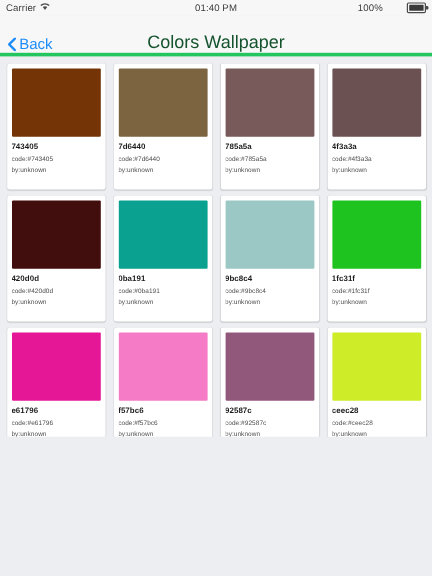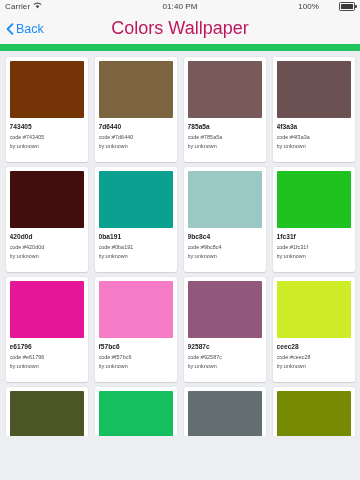--- a/index.html
+++ b/index.html
@@ -2,21 +2,21 @@
 <html><head>
 <meta charset="utf-8">
 <style>
   html,body{margin:0;padding:0;}
   body{
     width:360px;height:480px;overflow:hidden;
     background:#eceef1;
     font-family:"Liberation Sans","DejaVu Sans",sans-serif;
     -webkit-font-smoothing:antialiased;
   }
-  #app{width:360px;height:436px;position:relative;display:flex;flex-direction:column;}
+  #app{width:360px;height:364px;position:relative;display:flex;flex-direction:column;}
 
   
   .statusbar{
     height:13px;flex:0 0 13px;
     background:#f7f7f7;
     display:flex;align-items:center;
     padding:0 5px;
     font-size:8px;color:#3b3b3b;
     letter-spacing:.1px;
   }
@@ -25,26 +25,26 @@
   .sb-center{position:absolute;left:0;right:0;text-align:center;font-size:8px;color:#3b3b3b;pointer-events:none;}
   .wifi{display:inline-block;}
   .batt{display:inline-block;width:14px;height:7px;border:1px solid #4a4a4a;border-radius:1.5px;position:relative;}
   .batt:after{content:"";position:absolute;right:-2.5px;top:2px;width:1.5px;height:3px;background:#4a4a4a;border-radius:0 1px 1px 0;}
   .batt i{display:block;position:absolute;left:1px;top:1px;bottom:1px;right:1px;background:#3b3b3b;border-radius:.5px;}
 
   
   .navbar{
     height:31px;flex:0 0 31px;
     background:#f7f7f7;
-    border-bottom:7px solid #22c55e;
-    display:flex;align-items:center;position:relative;
+    border-bottom:3px solid #22c55e;
+    display:flex;align-items:flex-end;position:relative;
   }
   .navtitle{
     position:absolute;left:0;right:0;text-align:center;
-    font-size:18px;color:#be185d;font-weight:400;
+    font-size:15px;color:#14532d;font-weight:400;
   }
   .backbtn{
     display:flex;align-items:center;gap:2px;
     padding-left:6px;font-size:12.5px;color:#1b87f6;color:#1c8cf8;
     cursor:pointer;position:relative;z-index:2;
   }
   .chev{width:8px;height:12px;display:block;}
 
   
   .scroll{

